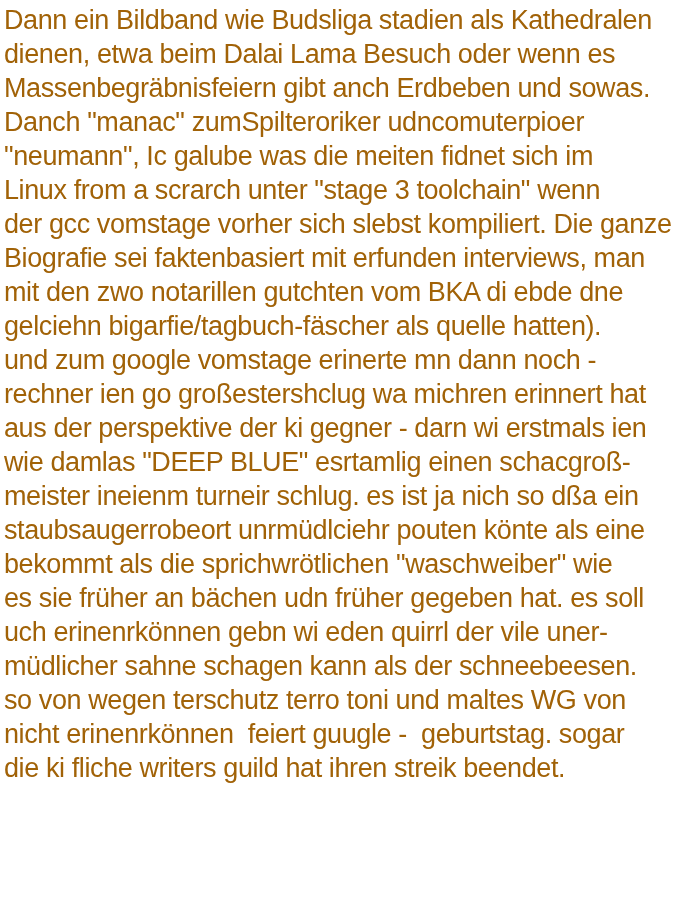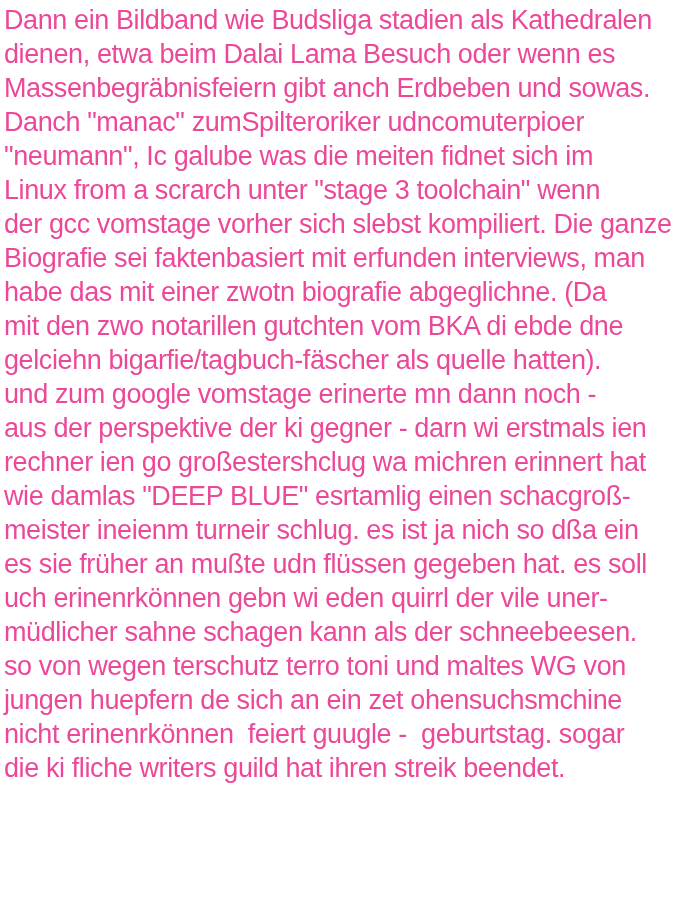--- a/index.html
+++ b/index.html
@@ -8,21 +8,21 @@
     background: #ffffff;
   }
   body {
     width: 684px;
     height: 920px;
     overflow: hidden;
     font-family: "Liberation Sans", sans-serif;
   }
   .text-document {
     padding: 3px 0 0 4px;
-    color: #ec4899;
+    color: #a16207;
     font-size: 27px;
     line-height: 34px;
     letter-spacing: -0.4px;
   }
   .line {
     white-space: pre;
     height: 34px;
   }
 </style>
 </head>
@@ -30,28 +30,28 @@
 
 <div class="text-document">
     <div class="line">Dann ein Bildband wie Budsliga stadien als Kathedralen</div>
     <div class="line">dienen, etwa beim Dalai Lama Besuch oder wenn es</div>
     <div class="line">Massenbegräbnisfeiern gibt anch Erdbeben und sowas.</div>
     <div class="line">Danch "manac" zumSpilteroriker udncomuterpioer</div>
     <div class="line">"neumann", Ic galube was die meiten fidnet sich im</div>
     <div class="line">Linux from a scrarch unter "stage 3 toolchain" wenn</div>
     <div class="line">der gcc vomstage vorher sich slebst kompiliert. Die ganze</div>
     <div class="line">Biografie sei faktenbasiert mit erfunden interviews, man</div>
-    <div class="line">habe das mit einer zwotn biografie abgeglichne. (Da</div>
     <div class="line">mit den zwo notarillen gutchten vom BKA di ebde dne</div>
     <div class="line">gelciehn bigarfie/tagbuch-fäscher als quelle hatten).</div>
     <div class="line">und zum google vomstage erinerte mn dann noch -</div>
+    <div class="line">rechner ien go großestershclug wa michren erinnert hat</div>
     <div class="line">aus der perspektive der ki gegner - darn wi erstmals ien</div>
-    <div class="line">rechner ien go großestershclug wa michren erinnert hat</div>
     <div class="line">wie damlas "DEEP BLUE" esrtamlig einen schacgroß-</div>
     <div class="line">meister ineienm turneir schlug. es ist ja nich so dßa ein</div>
-    <div class="line">es sie früher an mußte udn flüssen gegeben hat. es soll</div>
+    <div class="line">staubsaugerrobeort unrmüdlciehr pouten könte als eine</div>
+    <div class="line">bekommt als die sprichwrötlichen "waschweiber" wie</div>
+    <div class="line">es sie früher an bächen udn früher gegeben hat. es soll</div>
     <div class="line">uch erinenrkönnen gebn wi eden quirrl der vile uner-</div>
     <div class="line">müdlicher sahne schagen kann als der schneebeesen.</div>
     <div class="line">so von wegen terschutz terro toni und maltes WG von</div>
-    <div class="line">jungen huepfern de sich an ein zet ohensuchsmchine</div>
     <div class="line">nicht erinenrkönnen  feiert guugle -  geburtstag. sogar</div>
     <div class="line">die ki fliche writers guild hat ihren streik beendet.</div>
   </div>
 
 </body></html>

